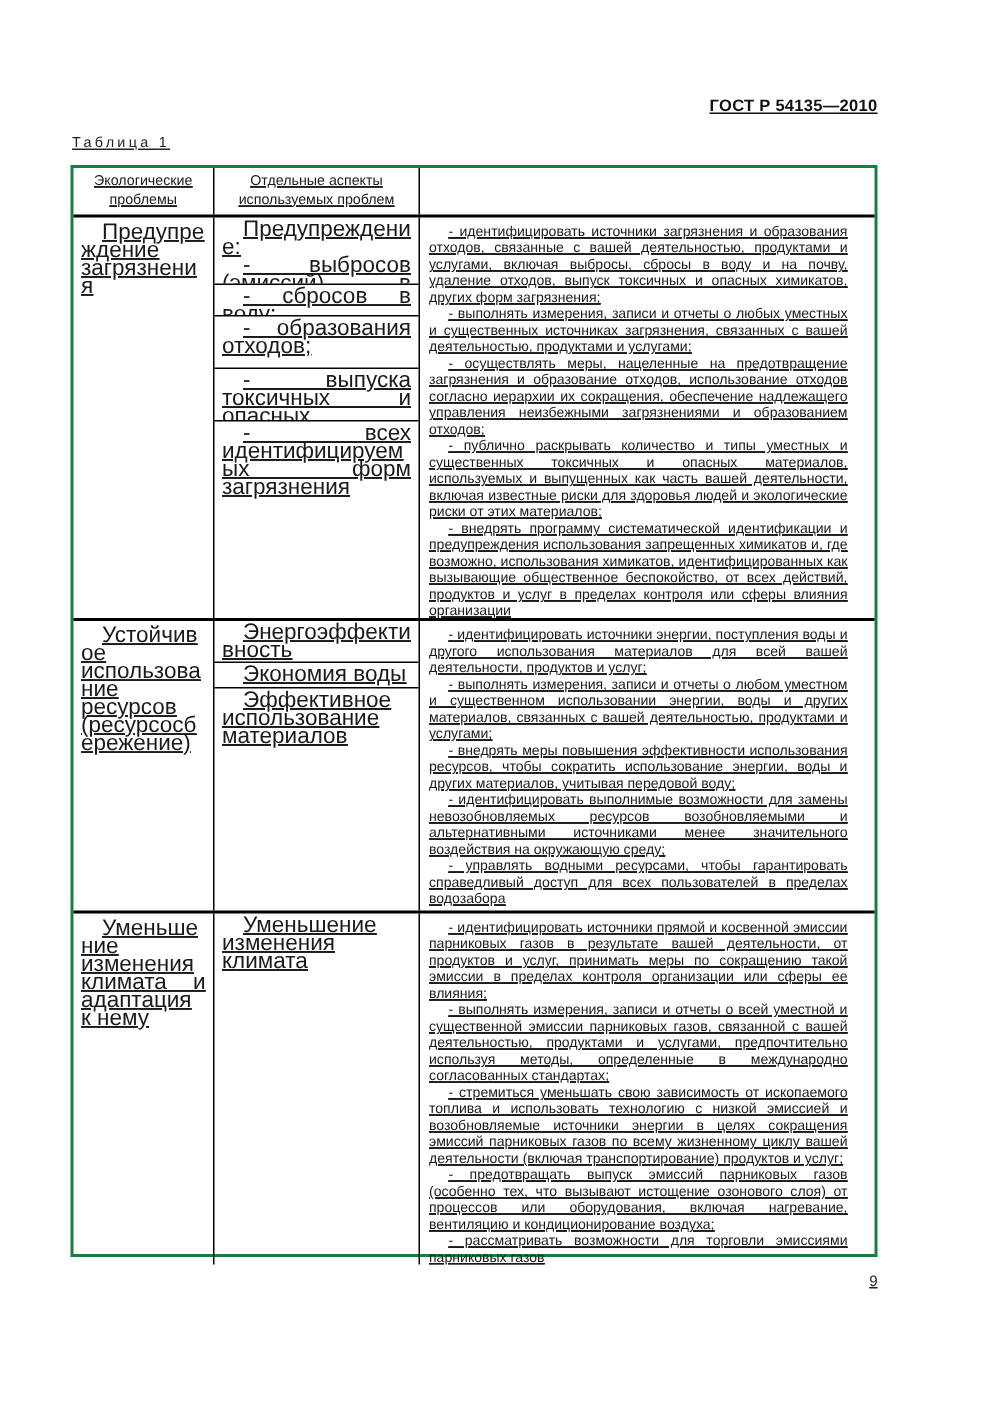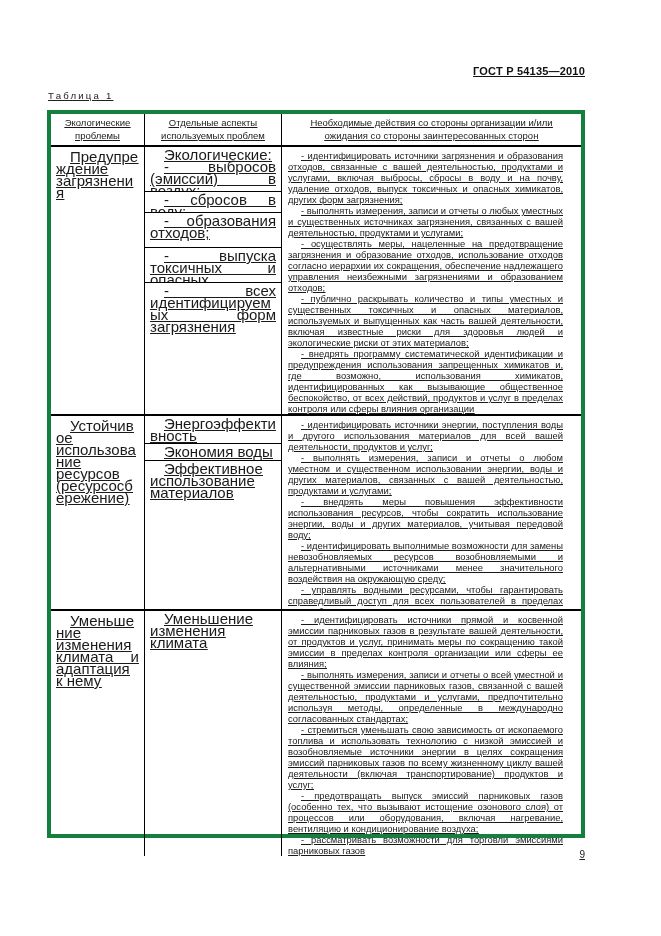--- a/index.html
+++ b/index.html
@@ -15,21 +15,21 @@
     text-align: right; font-size: 11px; font-weight: bold;
     letter-spacing: 0.2px; color: #111;
   }
   .table-label {
     position: absolute; top: 90px; left: 48px;
     font-size: 9.6px; letter-spacing: 2.2px; color: #222;
   }
   .env-table {
     position: absolute; left: 47px; top: 110px;
     width: 538px; height: 728px;
-    border: 4px solid #15803d;
+    border: 2px solid #15803d;
     display: flex; flex-direction: column;
     background: #fff;
   }
   .thead {
     display: flex; height: 33px; border-bottom: 2px solid #000;
     flex: 0 0 auto;
   }
   .th {
     display: flex; align-items: center; justify-content: center;
     text-align: center; font-size: 9.5px; line-height: 12.5px;
@@ -63,30 +63,29 @@
 <body>
 
 <div class="doc-code">ГОСТ Р 54135—2010</div>
 <div class="table-label">Таблица 1</div>
 
 <div class="env-table">
 
   <div class="thead">
     <div class="th c1">Экологические проблемы</div>
     <div class="th c2" style="display:flex;">Отдельные аспекты используемых проблем</div>
-    <div class="th c3" style="display:flex;padding:1px 8px;">Необходимые действия со стороны организации и/или ожидания со стороны заинтересованных сторон</div>
   </div>
 
   <div class="row" style="height:269px">
     <div class="c1 cell-pad">
       <p>Предупреждение загрязнения</p>
     </div>
     <div class="c2">
       <div class="sub" style="height:45px">
-        <p>Экологические:</p>
+        <p>Предупреждение:</p>
         <p>- выбросов (эмиссий) в воздух;</p>
       </div>
       <div class="sub" style="height:21px">
         <p>- сбросов в воду;</p>
       </div>
       <div class="sub" style="height:35px">
         <p>- образования отходов;</p>
       </div>
       <div class="sub" style="height:35px">
         <p>- выпуска токсичных и опасных химикатов;</p>

